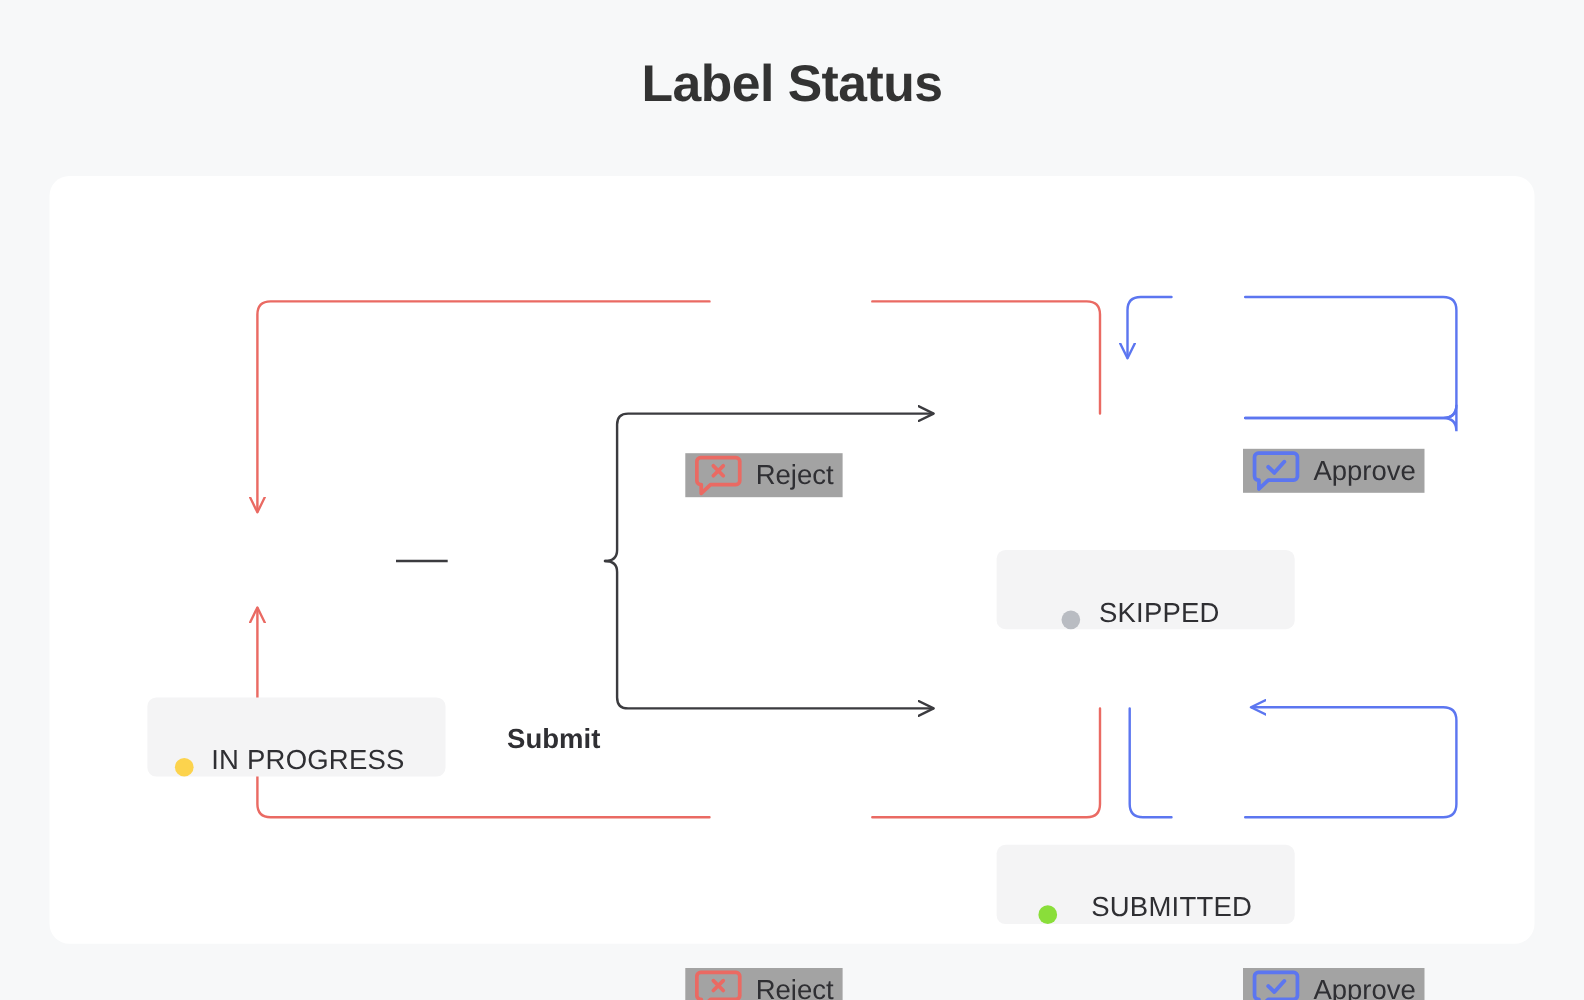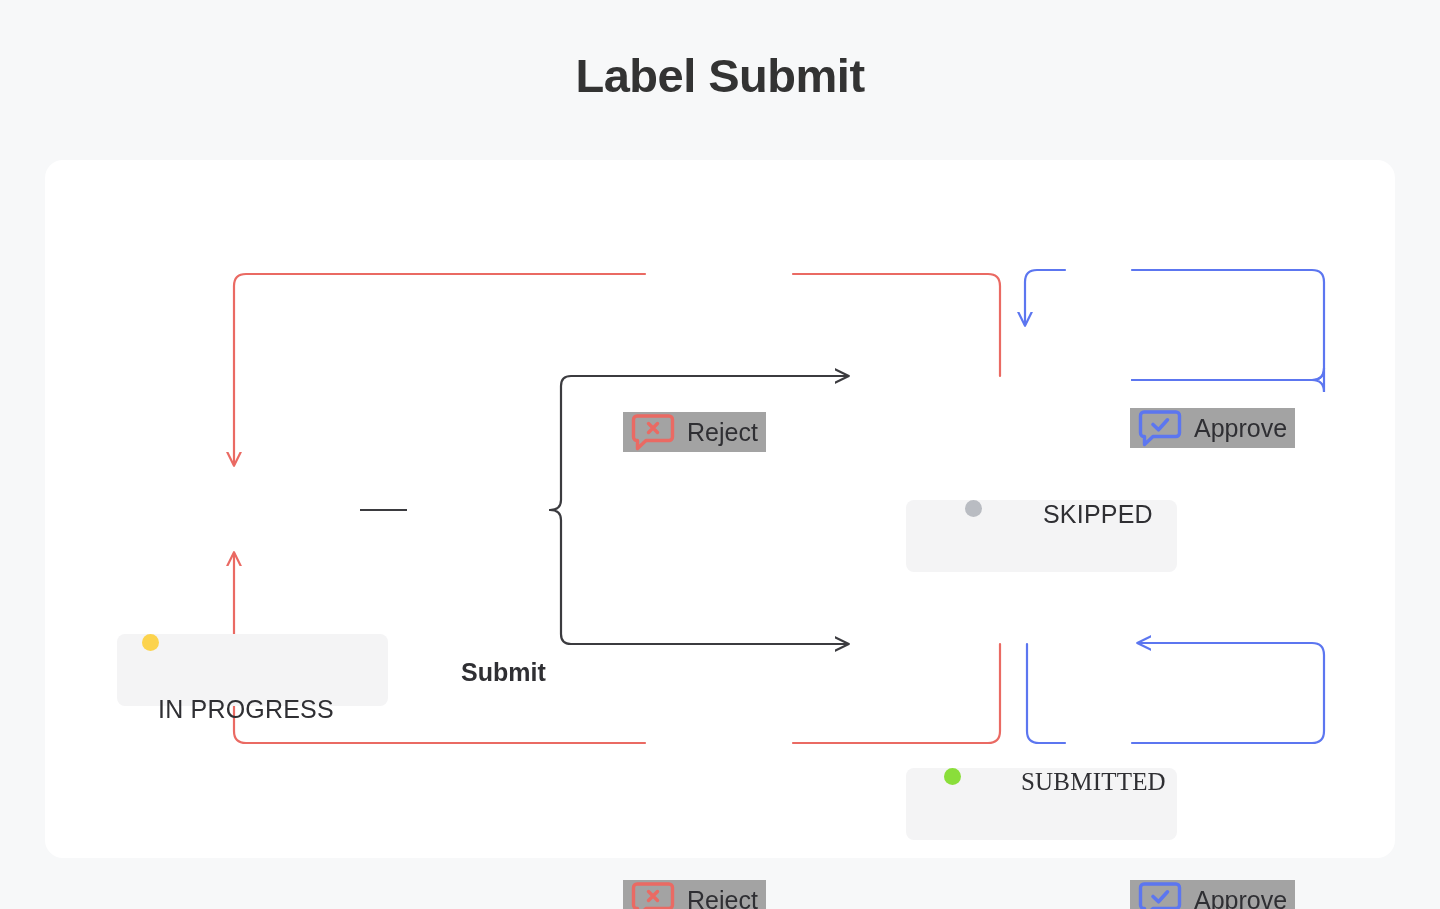--- a/index.html
+++ b/index.html
@@ -41,61 +41,59 @@
   .diagram-svg {
     position: absolute;
     left: 0;
     top: 0;
   }
   .node {
     position: absolute;
     background: #f4f4f5;
     border-radius: 8px;
     display: flex;
-    align-items: flex-start;
+    align-items: flex-end;
     box-sizing: border-box;
-    gap: 44px;
   }
   .node-dot {
     width: 17px;
     height: 17px;
     border-radius: 50%;
     flex: 0 0 auto;
   }
   .node-label {
     font-size: 25px;
     color: #2f2f33;
     letter-spacing: 0.2px;
     white-space: nowrap;
   }
   #node-in-progress {
-    left: 72px;
+    left: 89px;
     top: 474px;
     width: 271px;
     height: 72px;
     padding-left: 25px;
-    flex-direction: column;
   }
   #node-in-progress .node-label { margin-left: 16px; }
   #node-skipped {
     left: 861px;
     top: 340px;
     width: 271px;
     height: 72px;
     padding-left: 59px;
   }
   #node-skipped .node-label { margin-left: 17px; }
   #node-submitted {
     left: 861px;
     top: 608px;
     width: 271px;
     height: 72px;
     padding-left: 38px;
   }
-  #node-submitted .node-label { margin-left: 16px; font-family: Liberation Serif, serif; }
+  #node-submitted .node-label { margin-left: 31px; }
 
   .edge-label {
     position: absolute;
     font-size: 25px;
     color: #2f2f33;
     background: #ffffff;
     white-space: nowrap;
     line-height: 1;
     padding: 3px 9px;
     font-weight: bold;
@@ -124,21 +122,21 @@
   #chip-reject-bottom{ left: 578px; top: 720px; }
   #chip-approve-top  { left: 1085px; top: 248px; }
   #chip-approve-bottom{ left: 1085px; top: 720px; }
   #label-submit      { left: 407px; top: 497px; }
 </style>
 </head>
 <body>
 
 <div class="page">
 
-  <div class="page-title">Label Submit</div>
+  <div class="page-title">Label Status</div>
 
   <div class="diagram-card">
 
     <svg class="diagram-svg" width="1350" height="698" viewBox="0 0 1350 698" aria-hidden="true">
       <defs>
         <marker id="arrow-red" viewBox="0 0 10 10" refX="8.5" refY="5" markerWidth="7" markerHeight="7" orient="auto-start-reverse">
           <path d="M 0 0.6 L 9 5 L 0 9.4" fill="none" stroke="#ea6a63" stroke-width="1.4" stroke-linecap="round" stroke-linejoin="round"></path>
         </marker>
         <marker id="arrow-blue" viewBox="0 0 10 10" refX="8.5" refY="5" markerWidth="7" markerHeight="7" orient="auto-start-reverse">
           <path d="M 0 0.6 L 9 5 L 0 9.4" fill="none" stroke="#5c76f0" stroke-width="1.4" stroke-linecap="round" stroke-linejoin="round"></path>

